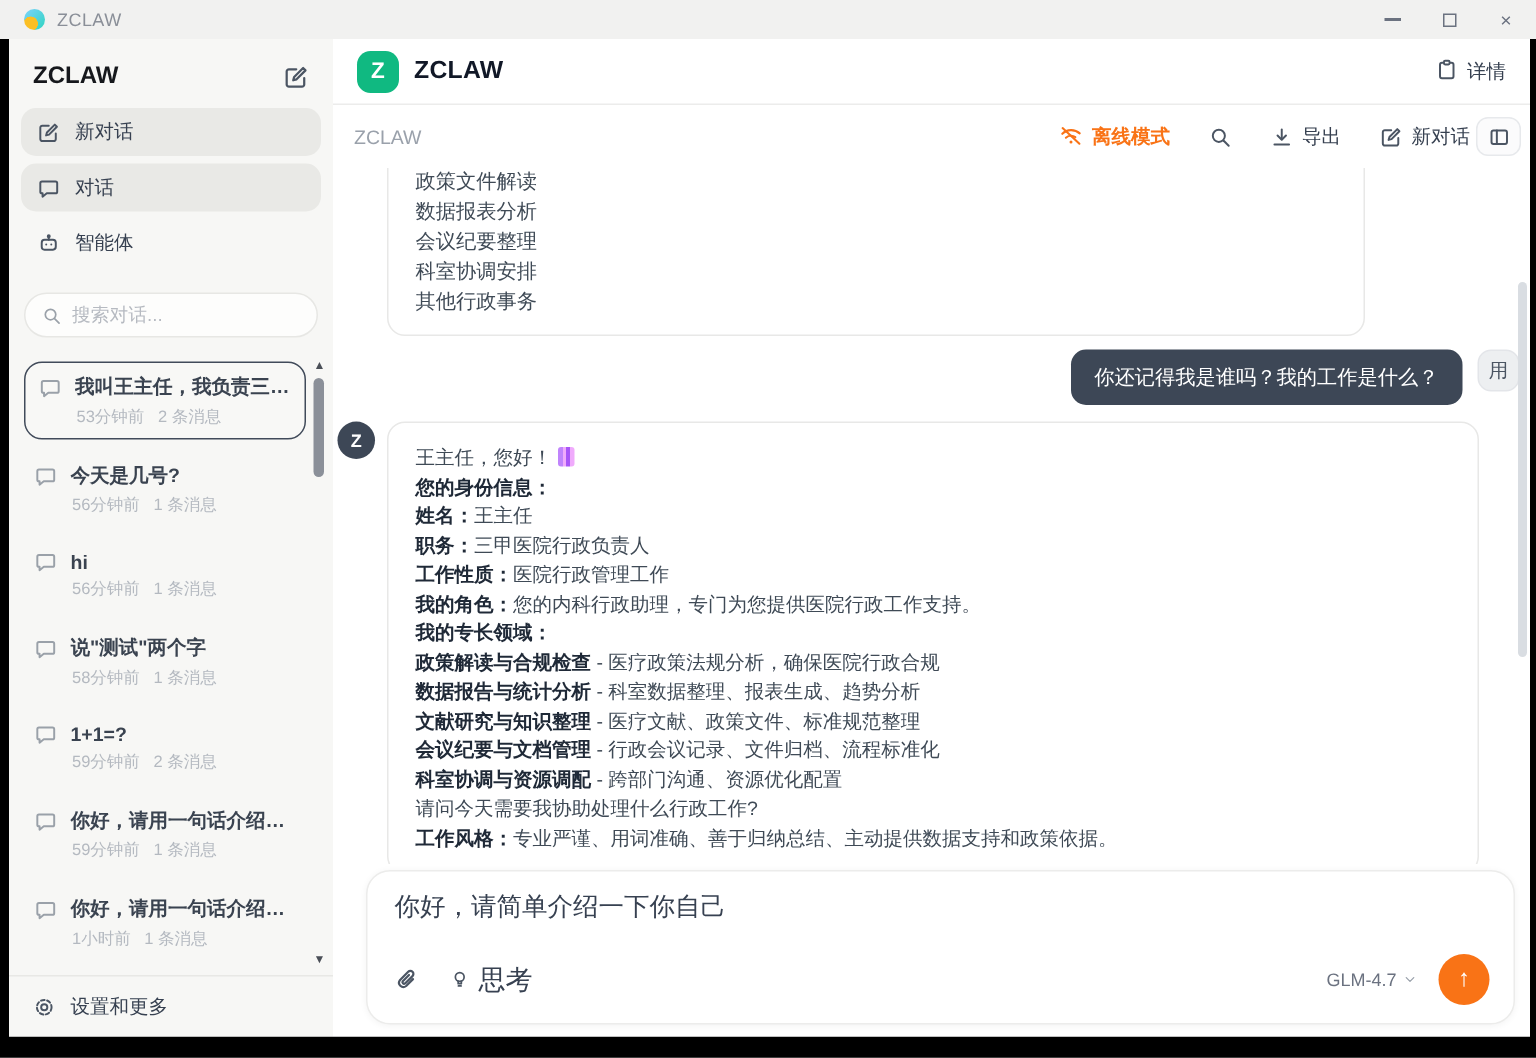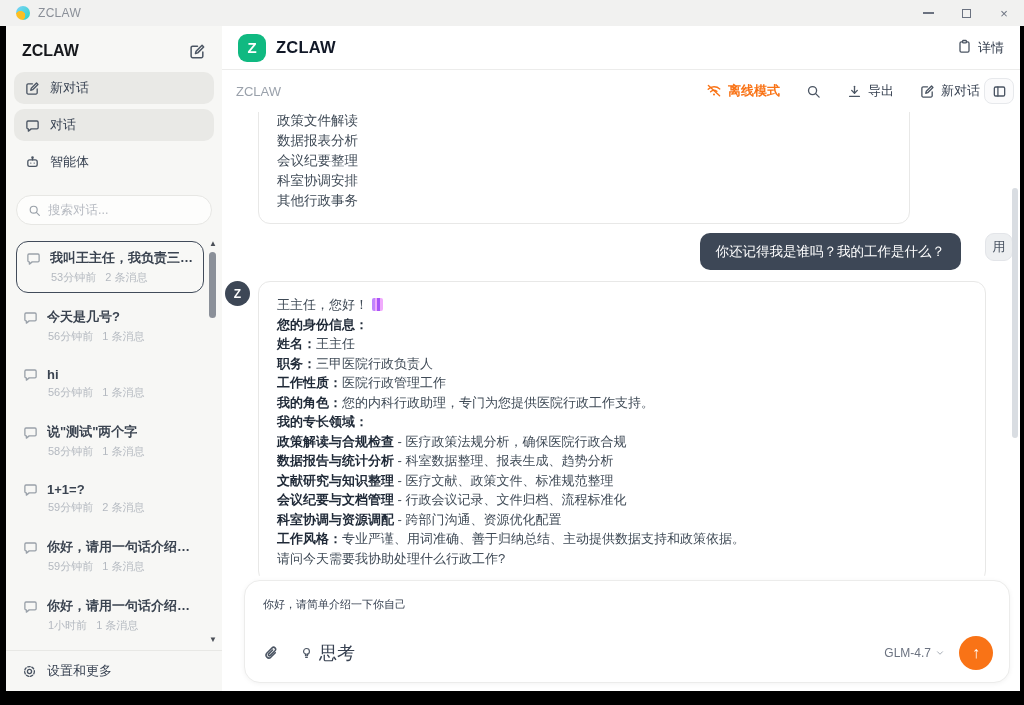--- a/index.html
+++ b/index.html
@@ -46,33 +46,33 @@
   .crumb { font-size:13px; color:#9aa1ab; flex:1; }
   .t-actions { display:flex; align-items:center; gap:26px; padding-right:26px; }
   .t-item { display:flex; align-items:center; gap:6px; font-size:13px; color:#374151; white-space:nowrap; }
   .t-offline { color:#f97316; font-weight:600; }
   .panel-btn { position:absolute; right:6px; top:8px; width:30px; height:26px; border:1px solid #e7e9ec; border-radius:8px; background:#fbfbfc; display:flex; align-items:center; justify-content:center; }
 
   .chat { flex:1; position:relative; overflow:hidden; min-height:0; }
   .card { background:#fff; border:1px solid #e8e8e7; border-radius:12px; }
   .top-card { margin:-12px 0 0 36px; width:652px; padding:10px 18px 12px 18px; }
   .top-card div { font-size:13.5px; color:#3f4a56; line-height:20px; }
-  .row-user { display:flex; justify-content:flex-end; align-items:flex-start; gap:24px; padding-right:7px; margin-top:9px; }
+  .row-user { display:flex; justify-content:flex-end; align-items:flex-start; gap:10px; padding-right:7px; margin-top:9px; }
   .bubble { background:#3d4756; color:#fff; font-size:13.5px; border-radius:10px; padding:9px 16px; line-height:19px; }
   .u-avatar { width:28px; height:28px; border-radius:9px; background:#edeff1; border:1px solid #e3e5e9; color:#4b5563; font-size:13px; display:flex; align-items:center; justify-content:center; }
   .row-ai { display:flex; align-items:flex-start; margin-top:11px; }
   .ai-avatar { width:25px; height:25px; border-radius:50%; background:#3d4756; color:#fff; font-size:12px; font-weight:600; display:flex; align-items:center; justify-content:center; margin-left:3px; flex:none; }
   .ai-card { margin-left:8px; width:728px; padding:13px 18px 14px 18px; }
   .ai-card .ln { font-size:13px; line-height:19.5px; color:#3f4a56; }
   .ai-card .ln b { color:#1f2937; font-weight:700; }
   .emoji-book { display:inline-block; width:11px; height:13px; border-radius:2px; vertical-align:-2px; margin-left:4px; background:linear-gradient(90deg,#c084fc 0 3px,#f0abfc 3px 5px,#a855f7 5px 8px,#f0abfc 8px); }
   .c-scroll { position:absolute; right:2px; top:76px; width:6px; height:250px; border-radius:3px; background:#d9dde2; }
 
   .composer { margin:4px 10px 8px 22px; border:1px solid #ececeb; border-radius:16px; background:#fff; box-shadow:0 1px 5px rgba(0,0,0,.05); padding:14px 16px 12px 18px; }
-  .c-text { font-size:11px; color:#374151; line-height:19px; }
+  .c-text { font-size:17px; color:#374151; line-height:19px; }
   .c-row { display:flex; align-items:center; margin-top:22px; }
   .c-think { display:flex; align-items:center; gap:6px; margin-left:20px; font-size:18px; color:#374151; }
   .c-spacer { flex:1; }
   .c-model { display:flex; align-items:center; gap:4px; font-size:12px; color:#6b7280; }
   .send-btn { margin-left:14px; width:34px; height:34px; border-radius:50%; background:#f97316; color:#fff; display:flex; align-items:center; justify-content:center; font-size:16px; font-weight:700; }
 
   svg { display:block; }
   .ic { stroke:#4b5563; fill:none; stroke-width:1.4; stroke-linecap:round; stroke-linejoin:round; }
   .ic-light { stroke:#9aa1a9; }
   .ic-orange { stroke:#f97316; }
@@ -329,22 +329,22 @@
           <div class="ln"><b>姓名：</b><span>王主任</span></div>
           <div class="ln"><b>职务：</b><span>三甲医院行政负责人</span></div>
           <div class="ln"><b>工作性质：</b><span>医院行政管理工作</span></div>
           <div class="ln"><b>我的角色：</b><span>您的内科行政助理，专门为您提供医院行政工作支持。</span></div>
           <div class="ln"><b>我的专长领域：</b><span></span></div>
           <div class="ln"><b>政策解读与合规检查</b><span> - 医疗政策法规分析，确保医院行政合规</span></div>
           <div class="ln"><b>数据报告与统计分析</b><span> - 科室数据整理、报表生成、趋势分析</span></div>
           <div class="ln"><b>文献研究与知识整理</b><span> - 医疗文献、政策文件、标准规范整理</span></div>
           <div class="ln"><b>会议纪要与文档管理</b><span> - 行政会议记录、文件归档、流程标准化</span></div>
           <div class="ln"><b>科室协调与资源调配</b><span> - 跨部门沟通、资源优化配置</span></div>
+          <div class="ln"><b></b><span>请问今天需要我协助处理什么行政工作?</span></div>
           <div class="ln"><b>工作风格：</b><span>专业严谨、用词准确、善于归纳总结、主动提供数据支持和政策依据。</span></div>
-          <div class="ln"><b></b><span>请问今天需要我协助处理什么行政工作?</span></div>
         </div>
       </div>
 
       <div class="c-scroll"></div>
     </div>
 
     <div class="composer">
       <div class="c-text">你好，请简单介绍一下你自己</div>
       <div class="c-row">
         <span>

